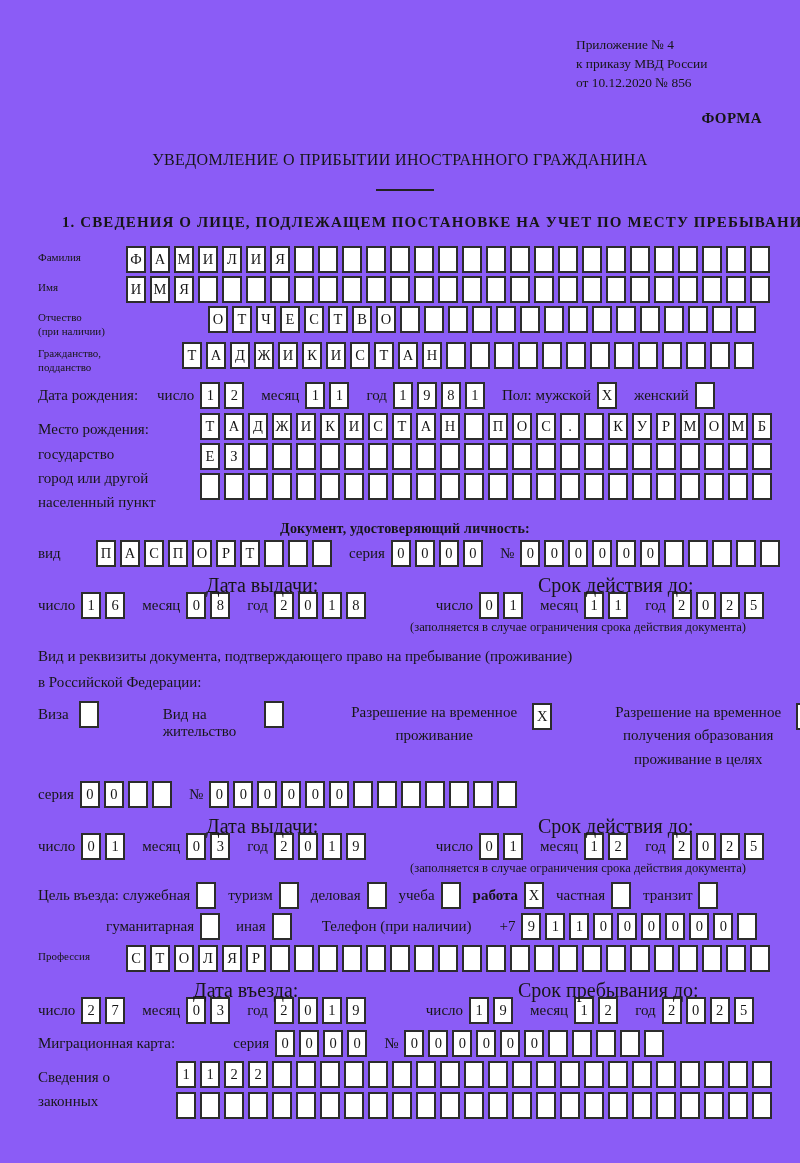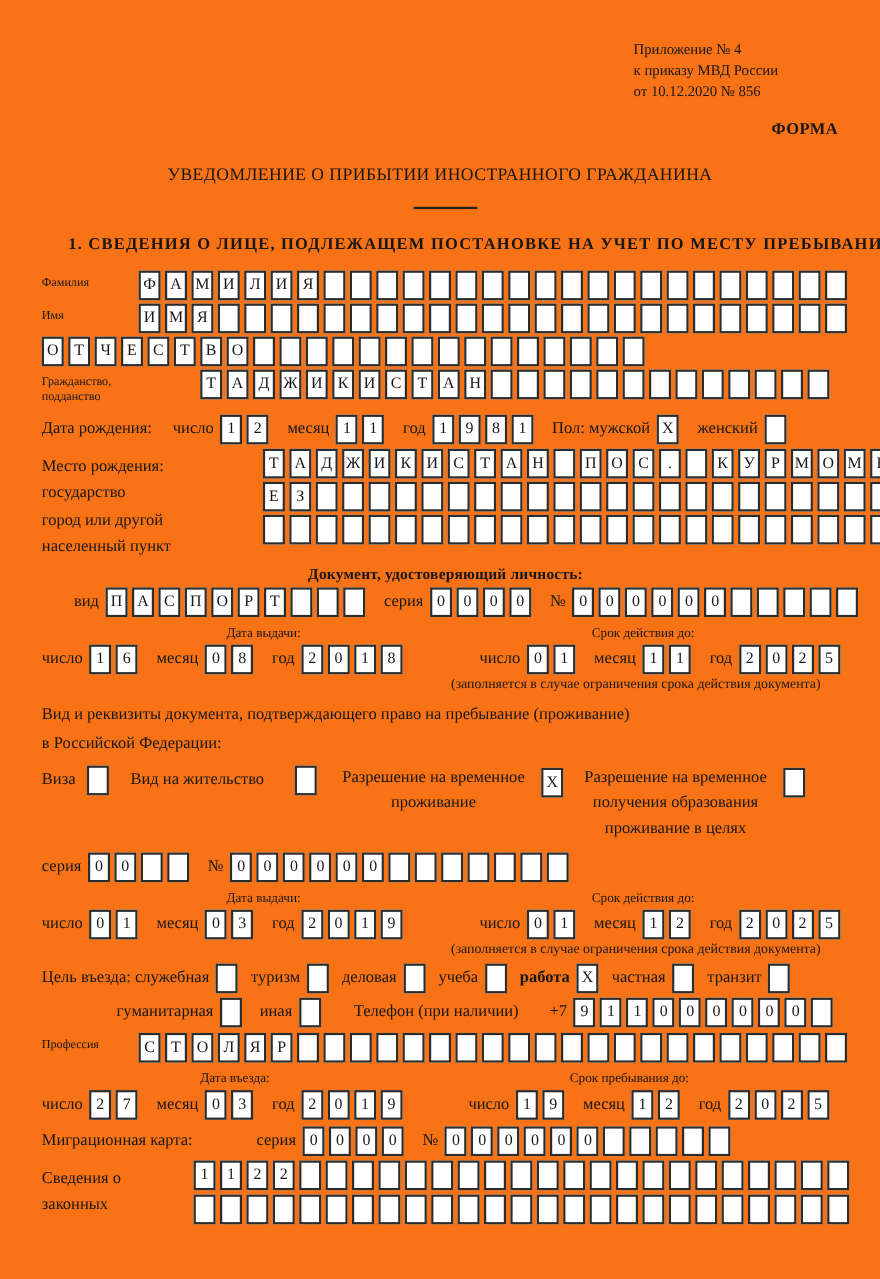--- a/index.html
+++ b/index.html
@@ -1,52 +1,52 @@
 <!DOCTYPE html>
 <html><head>
 <meta charset="utf-8">
 <style>
   * { margin:0; padding:0; box-sizing:border-box; }
   html,body { width:800px; background:#ffffff; }
   body { font-family:"Liberation Serif","DejaVu Serif",serif; color:#161616; }
-  .page { position:relative; width:800px; height:1163px; overflow:hidden; background:#f97316; }
+  .page { position:relative; width:800px; height:1163px; overflow:hidden; background:#8b5cf6; }
 
   .appendix { margin:36px 36px 0 576px; font-size:13.4px; line-height:1.4; }
   .appendix .amend { margin-top:4px; font-size:13px; }
   .forma { text-align:right; padding-right:38px; margin-top:18px; font-weight:bold; font-size:15px; letter-spacing:.4px; }
   .title { text-align:center; margin-top:20px; font-weight:normal; font-size:16px; line-height:1.6; letter-spacing:.4px; }
   .blank-line { display:inline-block; width:58px; border-bottom:2.5px solid #222; margin-left:10px; }
   .sec-heading { margin:16px 0 0 62px; font-weight:bold; font-size:15px; letter-spacing:1.1px; white-space:nowrap; }
 
   .form { padding:12px 28px 0 38px; }
   .frow { display:flex; align-items:flex-start; margin-top:3px; }
   .flabel { font-size:11px; line-height:1.25; padding-top:5px; flex:none; }
   .boxes { display:flex; flex:none; }
   .cell {
     flex:none; width:20px; height:27px; border:2px solid #2c2c2c; margin-right:4px;
     text-align:center; line-height:23px; font-size:14.5px; background:#fff;
   }
   .w88 { width:88px; } .w144 { width:144px; } .w170 { width:170px; }
   .nlabel { font-size:15px; padding-top:5px; flex:none; margin:0 6px 0 13px; }
-  .nfirst { margin-left:0;text-align:right; }
+  .nfirst { margin-left:0; }
 
   .center-heading { text-align:center; font-weight:bold; font-size:14px; margin-top:6px; letter-spacing:.2px; }
-  .hdr-row { position:relative; height:18px; margin-top:7px; font-size:12px; }
+  .hdr-row { position:relative; height:18px; margin-top:7px; font-size:20px; }
   .hdr-row span { position:absolute; top:0; }
   .note { font-size:12.6px; text-align:right; padding-right:26px; margin-top:1px; }
   .para { font-size:15px; margin-top:8px; line-height:1.75; }
 
-  .cb-row { display:flex; align-items:flex-start; margin-top:6px; }
+  .cb-row { display:flex; align-items:flex-start; margin-top:6px;gap:44px; }
   .cb-item { display:flex; align-items:flex-start; }
   .cb-text { font-size:15px; padding-top:5px; }
   .cb-lines { font-size:15px; text-align:center; line-height:1.55; width:176px;font-family:Liberation Serif, serif; }
   .cb-box { margin-left:10px; margin-right:0; }
   .mt2 { margin-top:2px; }
 
-  .mr-block { display:flex; margin-top:4px;gap:39px; }
+  .mr-block { display:flex; margin-top:4px; }
   .mr-labels { width:162px; flex:none; font-size:15px; line-height:1.62; padding-top:4px; }
   .mr-rows .boxes { margin-bottom:3px; }
 
   .rep-block { display:flex; margin-top:4px; }
   .rep-labels { width:138px; flex:none; font-size:15px; line-height:1.6; padding-top:4px; }
   .rep-rows .boxes { margin-bottom:4px; }
 </style>
 </head>
 <body>
 
@@ -129,20 +129,24 @@
           <span class="cell"></span>
           <span class="cell"></span>
           <span class="cell"></span>
           <span class="cell"></span>
           <span class="cell"></span>
           <span class="cell"></span>
         </span>
     </div>
 
     <div class="frow">
+      <span class="flabel w170">
+        <span>Отчество</span><br>
+        <span>(при наличии)</span>
+      </span>
       <span class="boxes">
           <span class="cell">О</span>
           <span class="cell">Т</span>
           <span class="cell">Ч</span>
           <span class="cell">Е</span>
           <span class="cell">С</span>
           <span class="cell">Т</span>
           <span class="cell">В</span>
           <span class="cell">О</span>
           <span class="cell"></span>
@@ -559,21 +563,21 @@
           <span class="cell"></span>
           <span class="cell"></span>
           <span class="cell"></span>
           <span class="cell"></span>
           <span class="cell"></span>
           <span class="cell"></span>
         </span>
     </div>
 
     <div class="hdr-row">
-      <span style="left:144px;">Дата въезда:</span>
+      <span style="left:155px;">Дата въезда:</span>
       <span style="left:480px;">Срок пребывания до:</span>
     </div>
 
     <div class="frow" style="margin-top:0;">
       <span class="nlabel nfirst">число</span>
       <span class="boxes">
           <span class="cell">2</span>
           <span class="cell">7</span>
         </span>
       <span class="nlabel">месяц</span>

